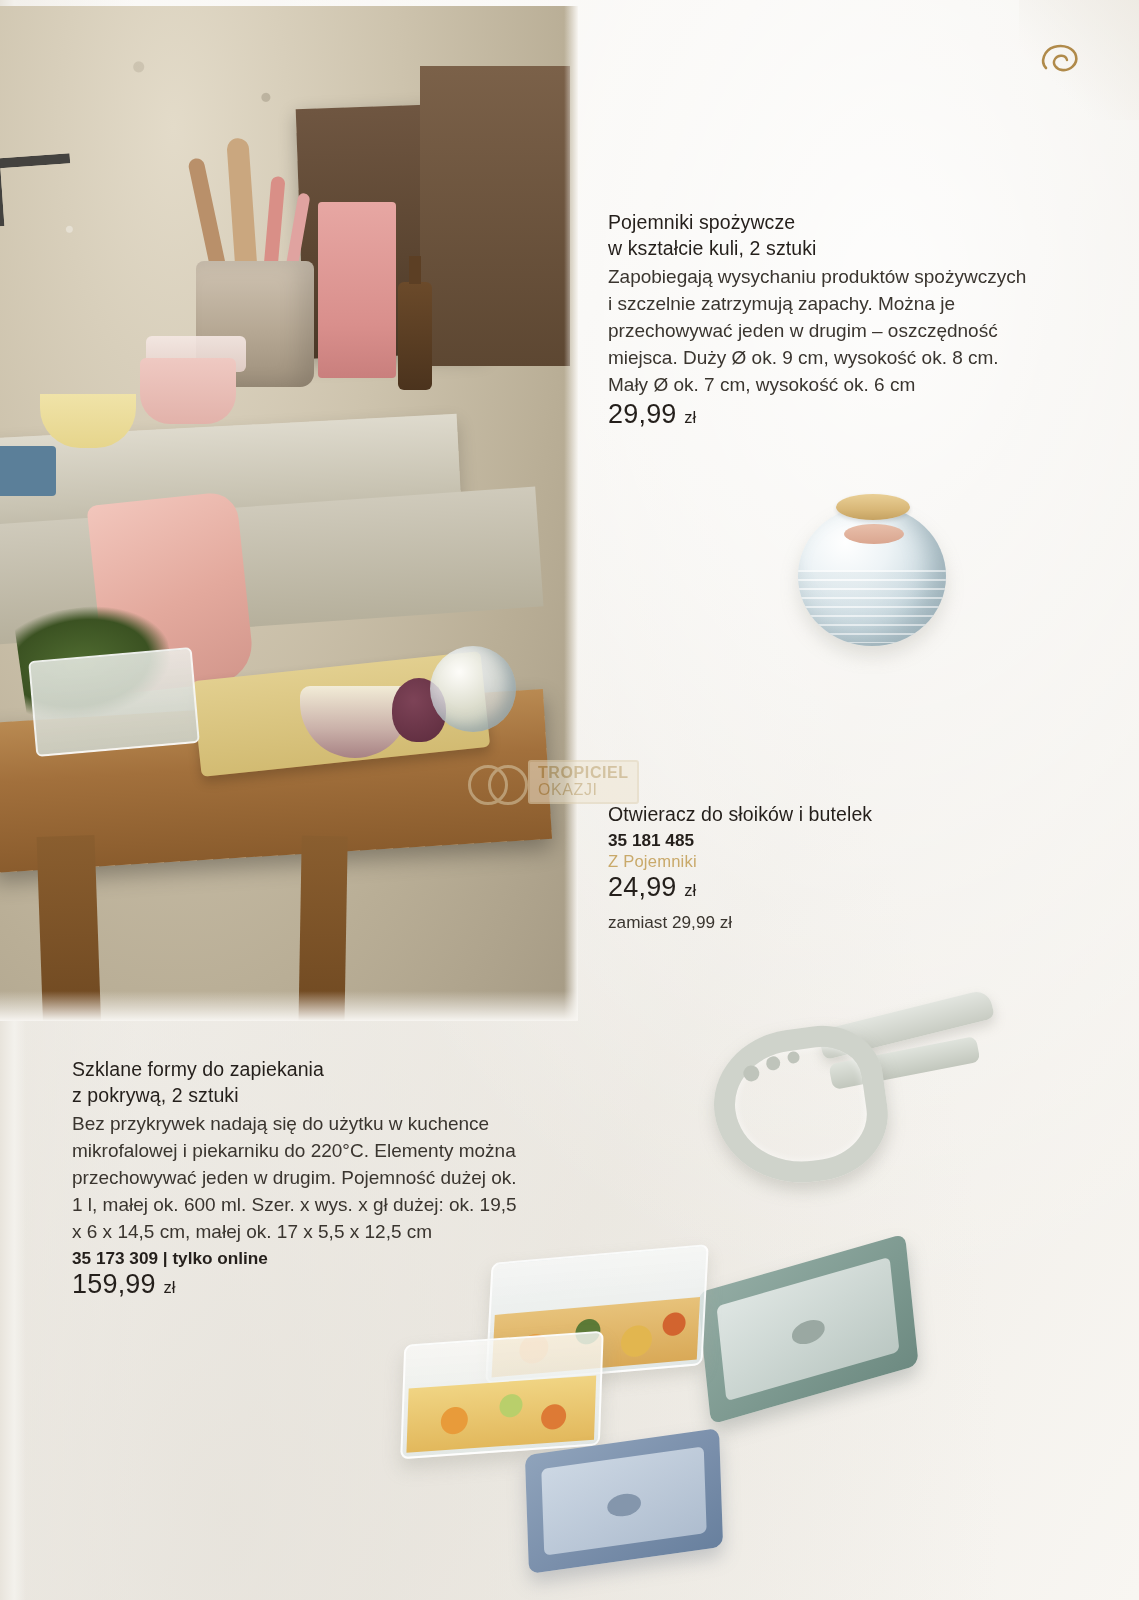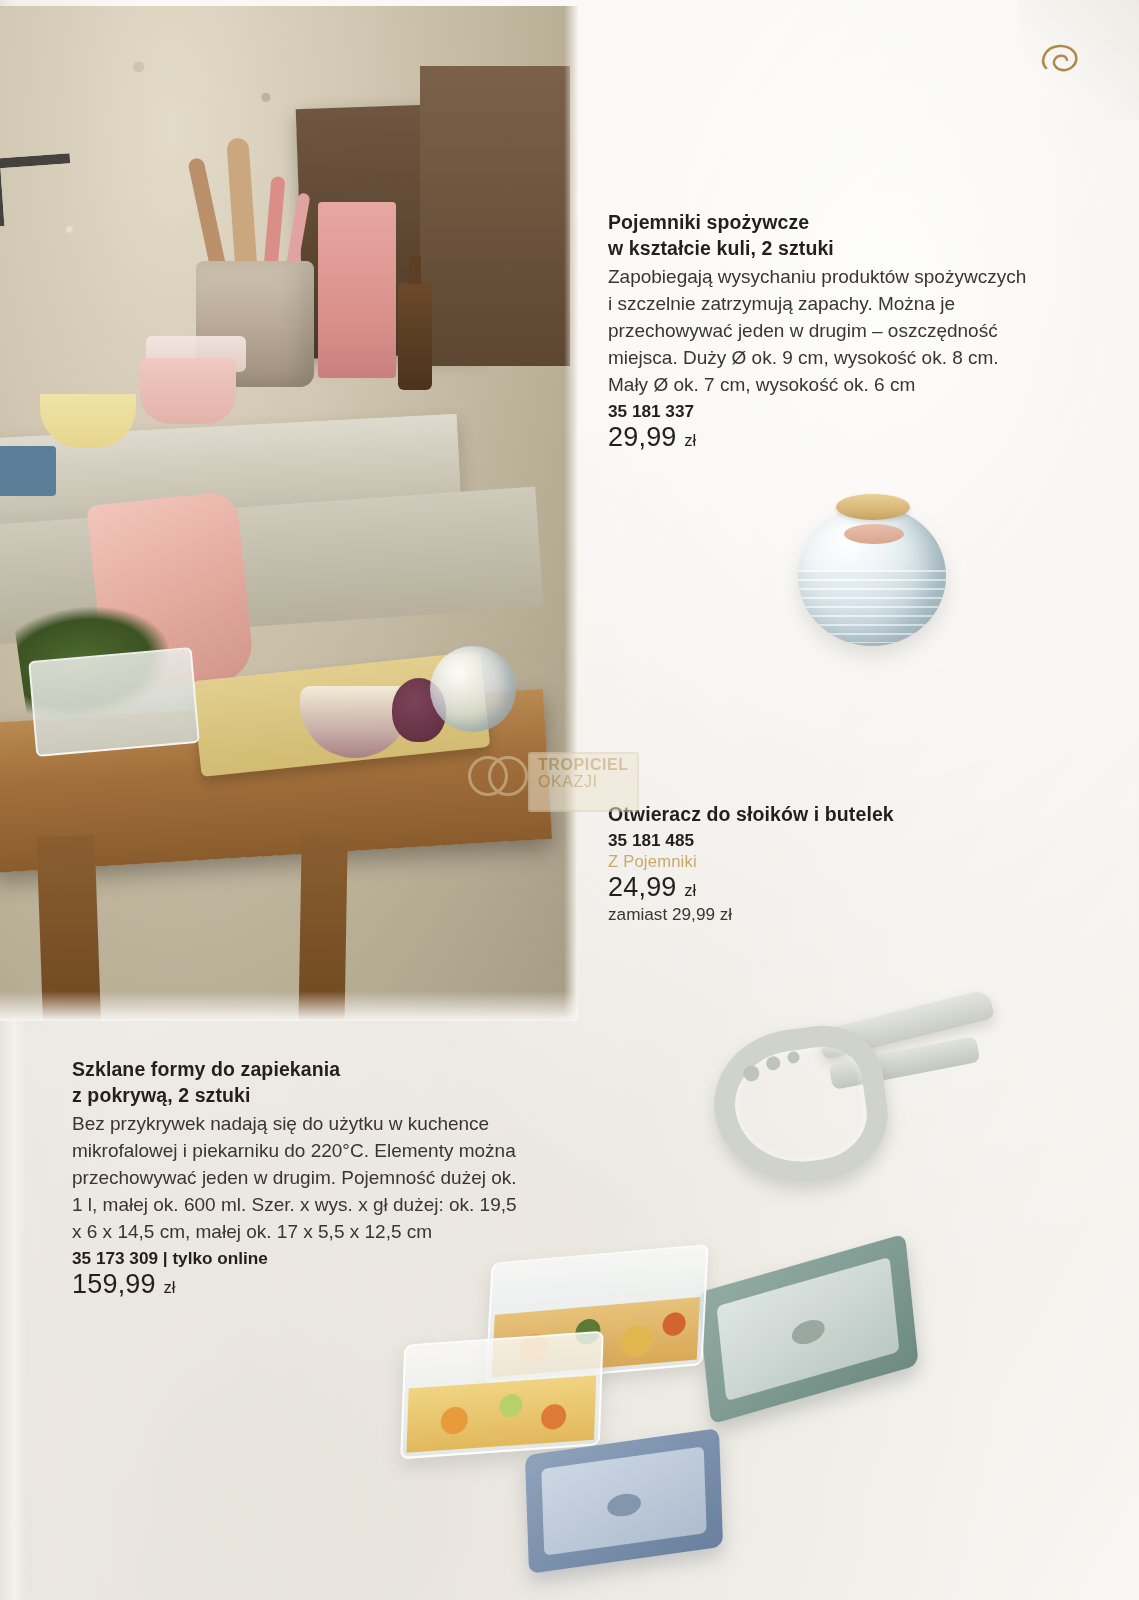--- a/index.html
+++ b/index.html
@@ -267,21 +267,21 @@
   }
 
   
   .block {
     position: absolute;
     color: #2f2a26;
   }
   .block h2 {
     margin: 0 0 2px 0;
     font-size: 19.5px;
-    font-weight: bold;
+    font-weight: normal;
     line-height: 1.32;
     color: #241f1b;
     letter-spacing: .1px;
   }
   .desc {
     font-size: 19px;
     line-height: 1.42;
     color: #3a352f;
     margin-top: 3px;
   }
@@ -302,21 +302,21 @@
     color: #241f1b;
     letter-spacing: .2px;
   }
   .price .cur {
     font-size: 16.5px;
     letter-spacing: 0;
   }
   .price-old {
     font-size: 17.2px;
     color: #3a352f;
-    margin-top: 1px;
+    margin-top: 9px;
   }
 
   #block-containers { left: 608px; top: 210px; width: 420px; }
   #block-opener     { left: 608px; top: 802px; width: 430px; }
   #block-bakeware   { left: 72px;  top: 1057px; width: 450px; }
 
   
   .sphere-product {
     position: absolute;
     left: 792px; top: 468px;
@@ -495,20 +495,21 @@
   }
 
   
   .watermark {
     position: absolute;
     left: 468px;
     top: 752px;
     width: 196px;
     height: 60px;
     display: flex;
+    align-items: center;
     opacity: .55;
     pointer-events: none;
   }
   .wm-circles {
     position: relative;
     width: 58px; height: 42px;
     flex: none;
   }
   .wm-circles span {
     position: absolute;
@@ -595,21 +596,20 @@
     <div class="photo-fade-bottom"></div>
     <div class="photo-fade-right"></div>
   </div>
 
   <div class="block" id="block-containers">
     <h2>
       <span>Pojemniki spożywcze</span><br>
       <span>w kształcie kuli, 2 sztuki</span>
     </h2>
     <div class="desc">Zapobiegają wysychaniu produktów spożywczych i szczelnie zatrzymują zapachy. Można je przechowywać jeden w drugim – oszczędność miejsca. Duży Ø ok. 9 cm, wysokość ok. 8 cm. Mały Ø ok. 7 cm, wysokość ok. 6 cm</div>
-    <div class="artno">35 181 337</div>
     <div class="price">
       <span>29,99</span>
       <span class="cur">zł</span>
     </div>
   </div>
 
   <div class="sphere-product">
     <div class="sphere"></div>
     <div class="sphere-inner"></div>
     <div class="sphere-lid-top"></div>

